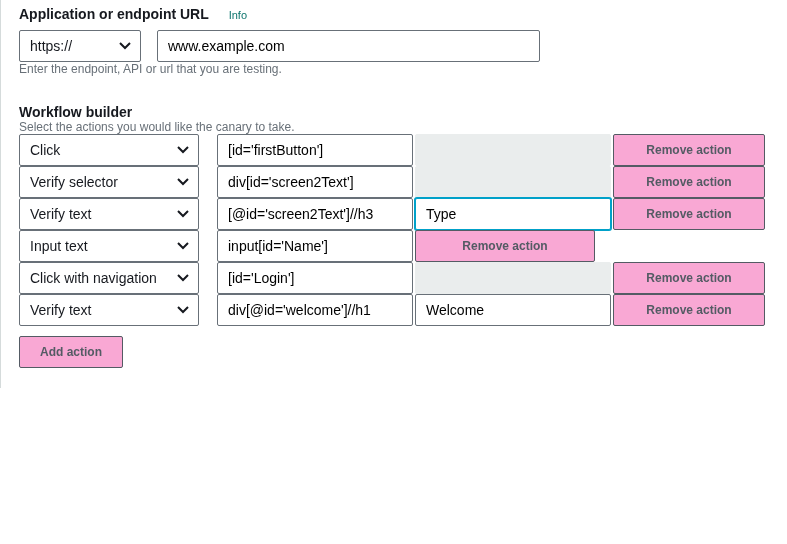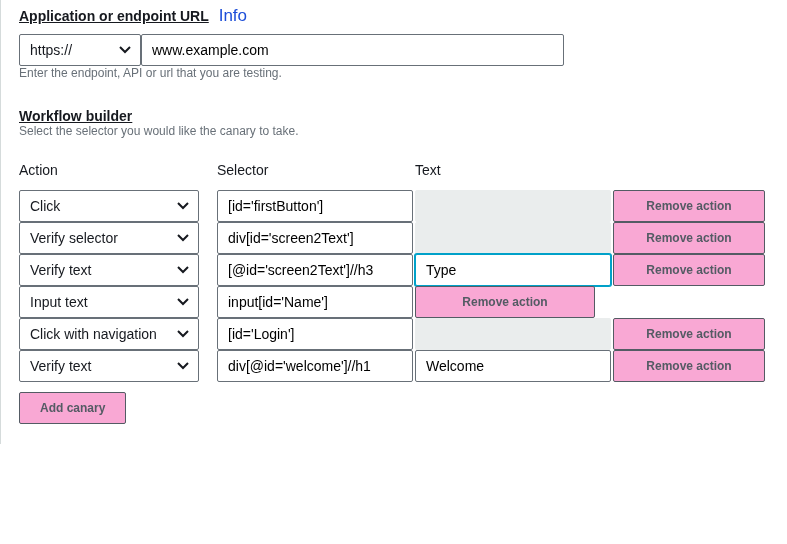--- a/index.html
+++ b/index.html
@@ -9,32 +9,31 @@
       color: #16191f;
       background: #ffffff;
       padding: 6px 18px 20px 18px;
       border-left: 1px solid #d5dbdb;
     }
     .section-heading {
       font-size: 14px;
       font-weight: 700;
       color: #16191f;
       display: inline;
-      text-decoration: underline;
     }
     .info-link {
-      color: #1d4ed8;
-      font-size: 17px;
+      color: #0f766e;
+      font-size: 11px;
       font-weight: 400;
-      margin-left: 6px;
+      margin-left: 16px;
       cursor: pointer;
     }
     .url-row {
       display: flex;
-      gap: 0;
+      gap: 16px;
       margin-top: 8px;
       align-items: center;
     }
     .select-wrap {
       position: relative;
       display: inline-block;
     }
     .select-box {
       border: 1px solid #687078;
       border-radius: 2px;
@@ -106,21 +105,21 @@
       color: #545b64;
       cursor: pointer;
       display: inline-flex;
       align-items: center;
       justify-content: center;
       white-space: nowrap;
     }
     .btn-remove { width: 100%; }
     .btn-add { margin-top: 10px; padding: 6px 20px; }
     .protocol-select { width: 122px; }
-    .url-input-wrap { width: 423px; }
+    .url-input-wrap { width: 383px; }
     .action-select { width: 180px; }
     .selector-input, .text-col-input { width: 196px; }
   </style>
 </head>
 <body>
 
 <div>
   <span class="section-heading">Application or endpoint URL</span>
   <span class="info-link">Info</span>
 
@@ -138,28 +137,22 @@
     <div class="url-input-wrap">
       <input type="text" class="text-input" value="www.example.com" style="">
     </div>
   </div>
 
   <div class="helper-text">Enter the endpoint, API or url that you are testing.</div>
 </div>
 
 <div class="workflow-section">
   <div class="section-heading">Workflow builder</div>
-  <div class="helper-text">Select the selector you would like the canary to take.</div>
-
-  <div class="table-header-row">
-    <div class="col-label">Action</div>
-    <div class="col-label">Selector</div>
-    <div class="col-label">Text</div>
-    <div></div>
-  </div>
+  <div class="helper-text">Select the actions you would like the canary to take.</div>
+
 
   <div id="rows-container">
       <div class="action-row">
         <div class="select-wrap action-select">
           <div class="select-box">
             <span>Click</span>
           </div>
           <span class="select-caret">
             <svg width="12" height="8" viewBox="0 0 12 8">
               <path d="M1 1 L6 6 L11 1" fill="none" stroke="#16191f" stroke-width="2"></path>
@@ -239,14 +232,14 @@
               <path d="M1 1 L6 6 L11 1" fill="none" stroke="#16191f" stroke-width="2"></path>
             </svg>
           </span>
         </div>
         <input type="text" class="text-input selector-input" value="div[@id='welcome']//h1" style="">
         <input type="text" class="text-input text-col-input" value="Welcome" style="">
         <button class="btn btn-remove">Remove action</button>
       </div>
     </div>
 
-  <button class="btn btn-add">Add canary</button>
+  <button class="btn btn-add">Add action</button>
 </div>
 
 </body></html>

